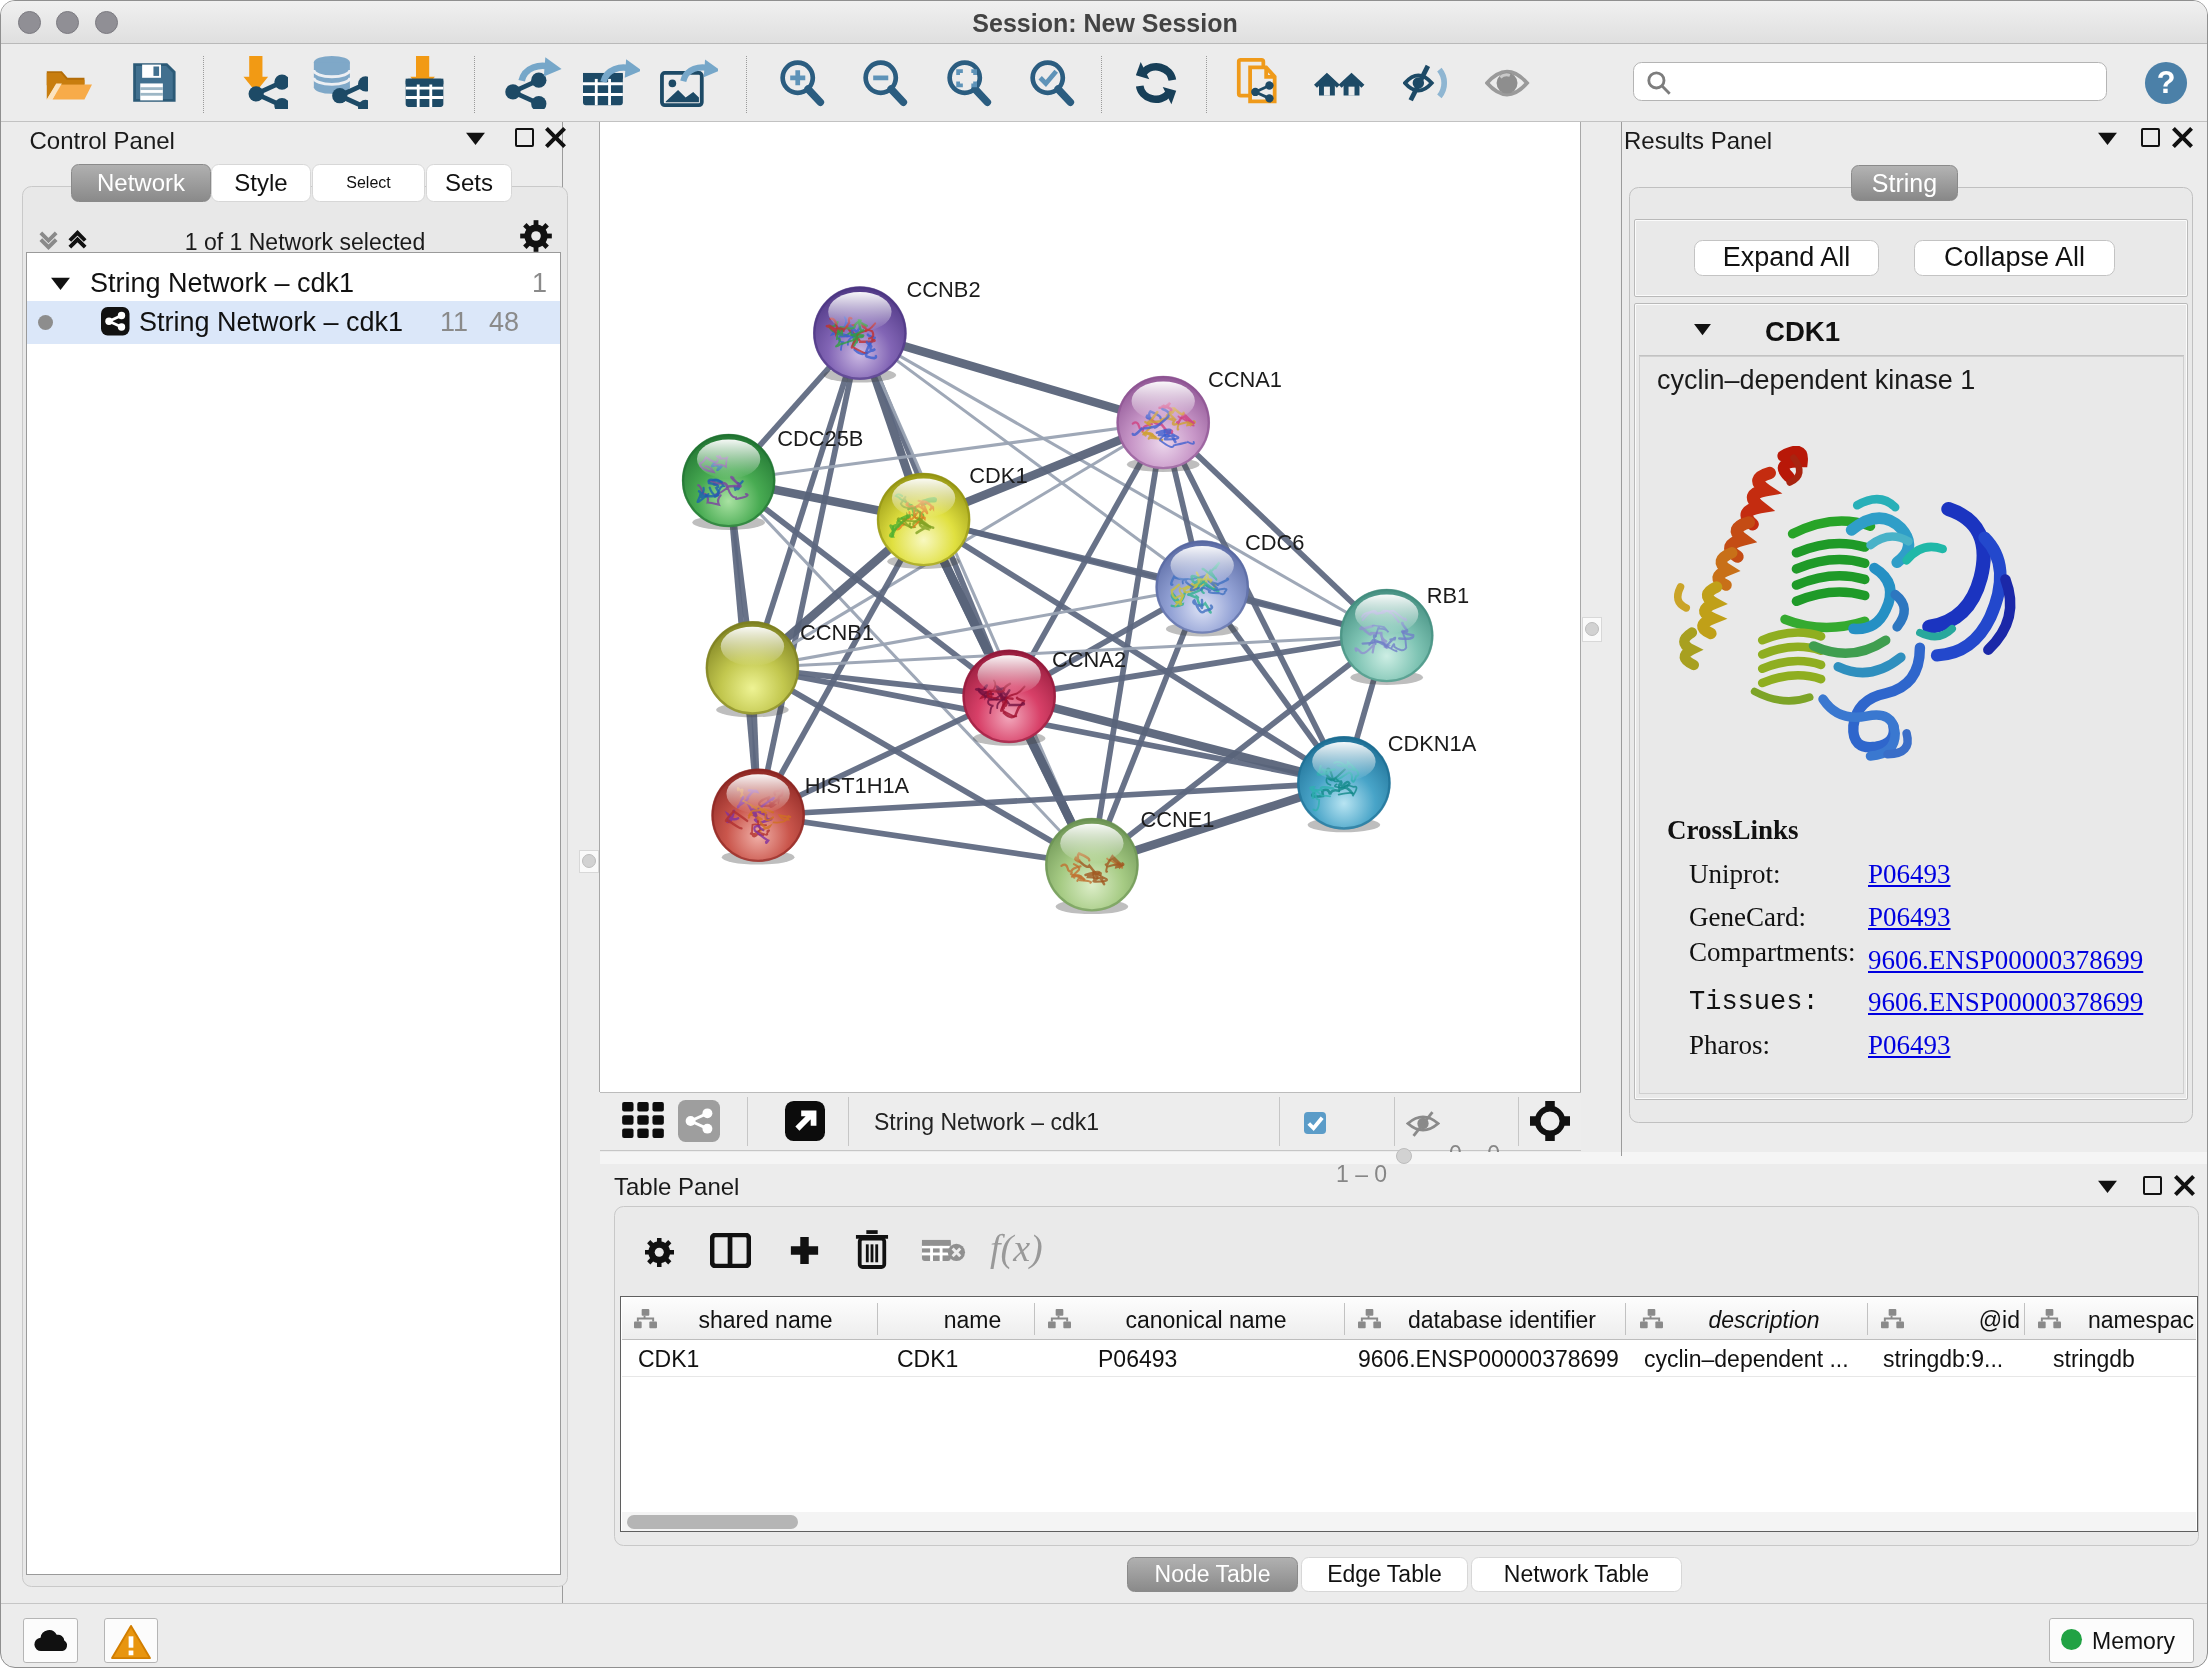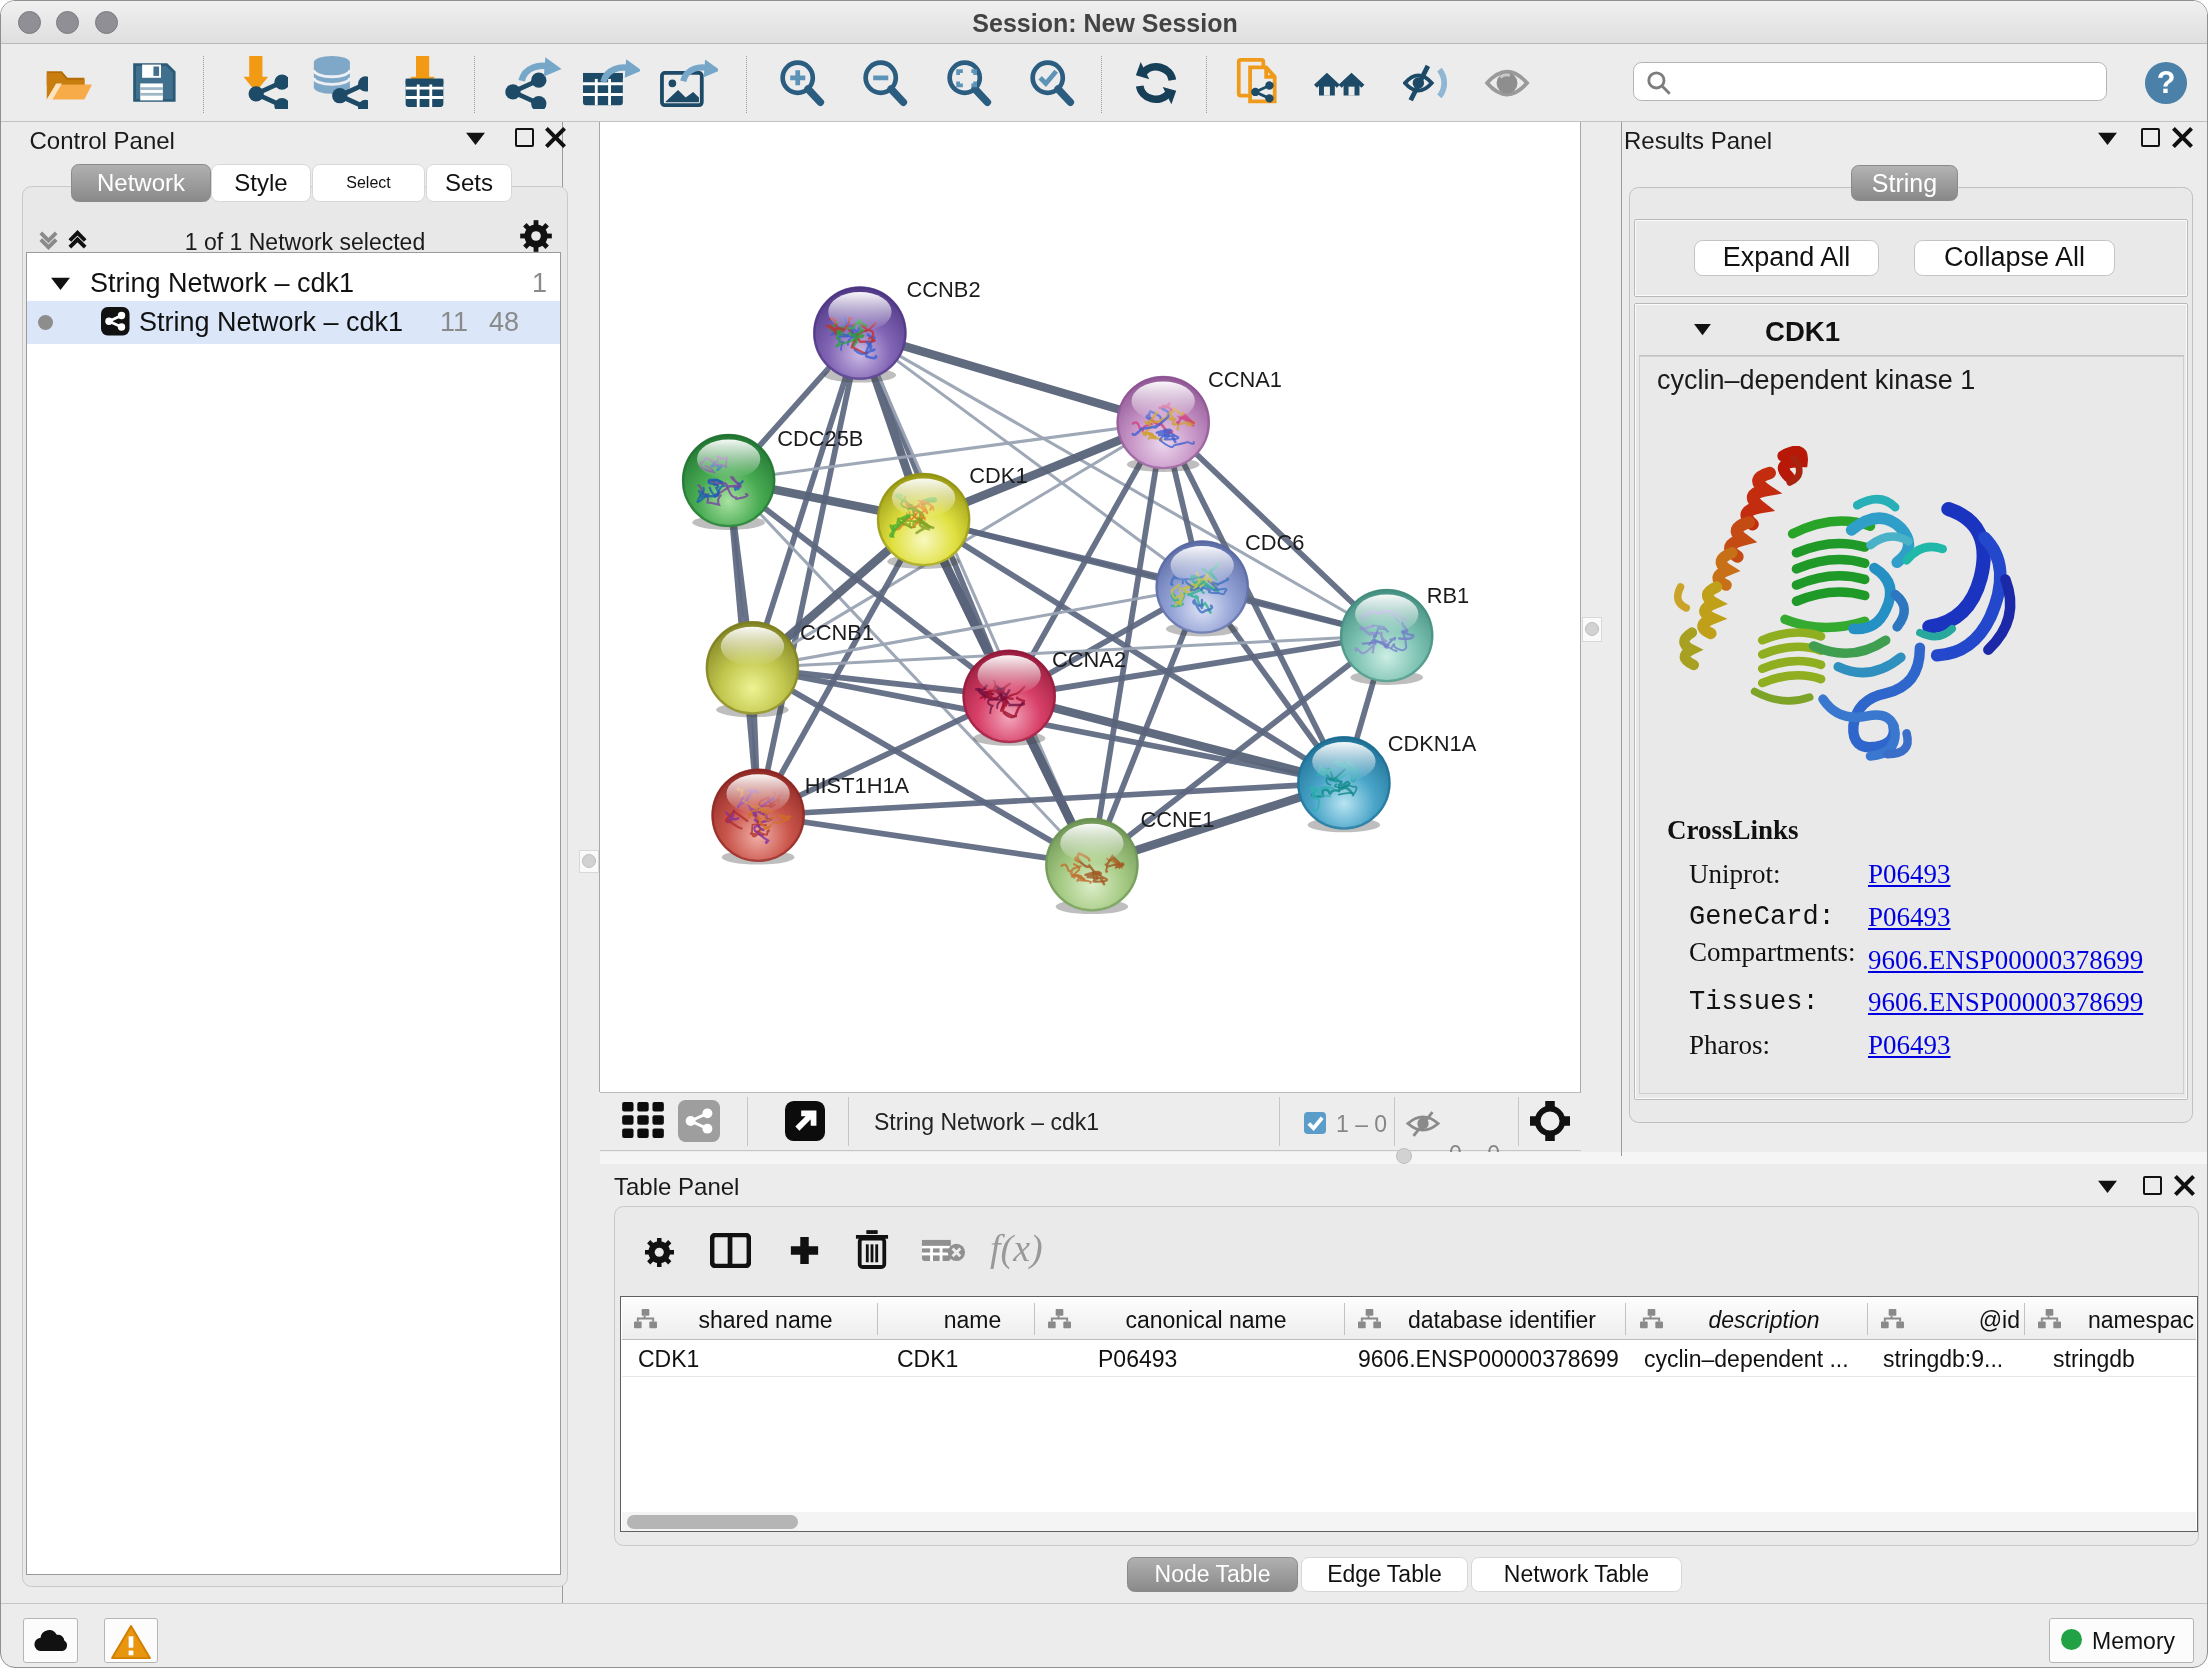--- a/index.html
+++ b/index.html
@@ -615,21 +615,21 @@
     <div style="position:absolute;left:746px;top:1096px;height:49px;border-left:1.9px solid #c6c6c6;"></div>
     <div style="position:absolute;left:784px;top:1100px;width:40px;height:40px;background:#0c0c0c;border-radius:8.6px;"><svg width="40" height="40" viewBox="0 0 42 42" style="" xmlns="http://www.w3.org/2000/svg">
         <path d="M13 29 L27 15 M17 13 h13 v13" stroke="#fff" stroke-width="6" fill="none"></path>
       </svg></div>
     <div style="position:absolute;left:847px;top:1096px;height:49px;border-left:1.9px solid #c6c6c6;"></div>
     <div style="position:absolute;left:873px;top:1108px;width:380px;height:27px;font-size:23px;color:#222;">String Network – cdk1</div>
     <div style="position:absolute;left:1278px;top:1096px;height:49px;border-left:1.9px solid #c6c6c6;"></div>
     <div style="position:absolute;left:1303px;top:1111px;width:22px;height:22px;background:#5b9cc8;border-radius:3.8px;"><svg width="22" height="22" viewBox="0 0 23 23" style="" xmlns="http://www.w3.org/2000/svg">
         <path d="M5 12 l5 5 L19 6" stroke="#fff" stroke-width="4" fill="none"></path>
       </svg></div>
-    <div style="position:absolute;left:1335px;top:1110px;width:57px;height:25px;font-size:23px;color:#868686;">1 – 0</div>
+    <div style="position:absolute;left:1335px;top:1160px;width:57px;height:25px;font-size:23px;color:#868686;">1 – 0</div>
     <div style="position:absolute;left:1393px;top:1096px;height:49px;border-left:1.9px solid #c6c6c6;"></div>
     <div style="position:absolute;left:1405px;top:1109px;width:34px;height:27px;"><svg width="34" height="27" viewBox="0 0 36 28" style="" xmlns="http://www.w3.org/2000/svg">
         <path d="M2 14 Q18 0 34 14 Q18 28 2 14 z" fill="none" stroke="#8a8a8a" stroke-width="3"></path>
         <circle cx="18" cy="14" r="6" fill="#8a8a8a"></circle>
         <line x1="28" y1="2" x2="8" y2="27" stroke="#8a8a8a" stroke-width="3"></line>
       </svg></div>
     <div style="position:absolute;left:1448px;top:1110px;width:57px;height:25px;font-size:23px;color:#868686;margin-top:30px;">0 – 0</div>
     <div style="position:absolute;left:1517px;top:1096px;height:49px;border-left:1.9px solid #c6c6c6;"></div>
     <div style="position:absolute;left:1529px;top:1100px;width:40px;height:40px;"><svg width="40" height="40" viewBox="0 0 42 42" style="" xmlns="http://www.w3.org/2000/svg">
         <circle cx="21" cy="21" r="13" fill="none" stroke="#111" stroke-width="6"></circle>
@@ -697,21 +697,21 @@
         <path d="M248 120 q16 -20 38 -12" fill="none" stroke="#20b8a8" stroke-width="9" stroke-linecap="round" opacity="1"></path>
         <path d="M262 196 q20 10 34 -4" fill="none" stroke="#28a89c" stroke-width="8" stroke-linecap="round" opacity="1"></path>
         <path d="M150 210 q40 18 76 -6" fill="none" stroke="#3f9e4f" stroke-width="10" stroke-linecap="round" opacity="1"></path>
         <path d="M176 232 q34 16 66 -10" fill="none" stroke="#2f8fbe" stroke-width="10" stroke-linecap="round" opacity="1"></path>
         <path d="M210 104 q20 -16 40 -4" fill="none" stroke="#49b2c8" stroke-width="9" stroke-linecap="round" opacity="1"></path>
         <path d="M236 156 q18 14 2 34" fill="none" stroke="#2d77c0" stroke-width="10" stroke-linecap="round" opacity="1"></path>
       </svg></div>
     <div style="position:absolute;left:1666px;top:814px;width:285px;height:30px;font-family:'Liberation Serif',serif;font-size:27px;font-weight:bold;color:#111;">CrossLinks</div>
     <div style="position:absolute;left:1688px;top:858px;width:190px;height:30px;font-family:'Liberation Serif',serif;font-size:27px;color:#111;white-space:nowrap;">Uniprot:</div>
     <div style="position:absolute;left:1867px;top:858px;width:323px;height:30px;font-family:'Liberation Serif',serif;font-size:27px;white-space:nowrap;"><a class="lk">P06493</a></div>
-    <div style="position:absolute;left:1688px;top:901px;width:190px;height:30px;font-family:Liberation Mono, monospace;font-size:27px;color:#111;white-space:nowrap;">GeneCard:</div>
+    <div style="position:absolute;left:1688px;top:901px;width:190px;height:30px;font-family:Liberation Serif, serif;font-size:27px;color:#111;white-space:nowrap;">GeneCard:</div>
     <div style="position:absolute;left:1867px;top:901px;width:323px;height:30px;font-family:'Liberation Serif',serif;font-size:27px;white-space:nowrap;"><a class="lk">P06493</a></div>
     <div style="position:absolute;left:1688px;top:936px;width:190px;height:30px;font-family:'Liberation Serif',serif;font-size:27px;color:#111;white-space:nowrap;">Compartments:</div>
     <div style="position:absolute;left:1867px;top:944px;width:323px;height:30px;font-family:'Liberation Serif',serif;font-size:27px;white-space:nowrap;"><a class="lk">9606.ENSP00000378699</a></div>
     <div style="position:absolute;left:1688px;top:986px;width:190px;height:30px;font-family:Liberation Mono, monospace;font-size:27px;color:#111;white-space:nowrap;">Tissues:</div>
     <div style="position:absolute;left:1867px;top:986px;width:323px;height:30px;font-family:'Liberation Serif',serif;font-size:27px;white-space:nowrap;"><a class="lk">9606.ENSP00000378699</a></div>
     <div style="position:absolute;left:1688px;top:1029px;width:190px;height:30px;font-family:'Liberation Serif',serif;font-size:27px;color:#111;white-space:nowrap;">Pharos:</div>
     <div style="position:absolute;left:1867px;top:1029px;width:323px;height:30px;font-family:'Liberation Serif',serif;font-size:27px;white-space:nowrap;"><a class="lk">P06493</a></div>
     <div style="position:absolute;left:613px;top:1172px;width:238px;height:27px;font-size:24px;color:#1a1a1a;">Table Panel</div>
     <div style="position:absolute;left:2096px;top:1177px;width:21px;height:17px;"><svg width="21" height="17" viewBox="0 0 22 18" style="" xmlns="http://www.w3.org/2000/svg">
         <path d="M1 3 h20 l-10 13 z" fill="#111"></path>

